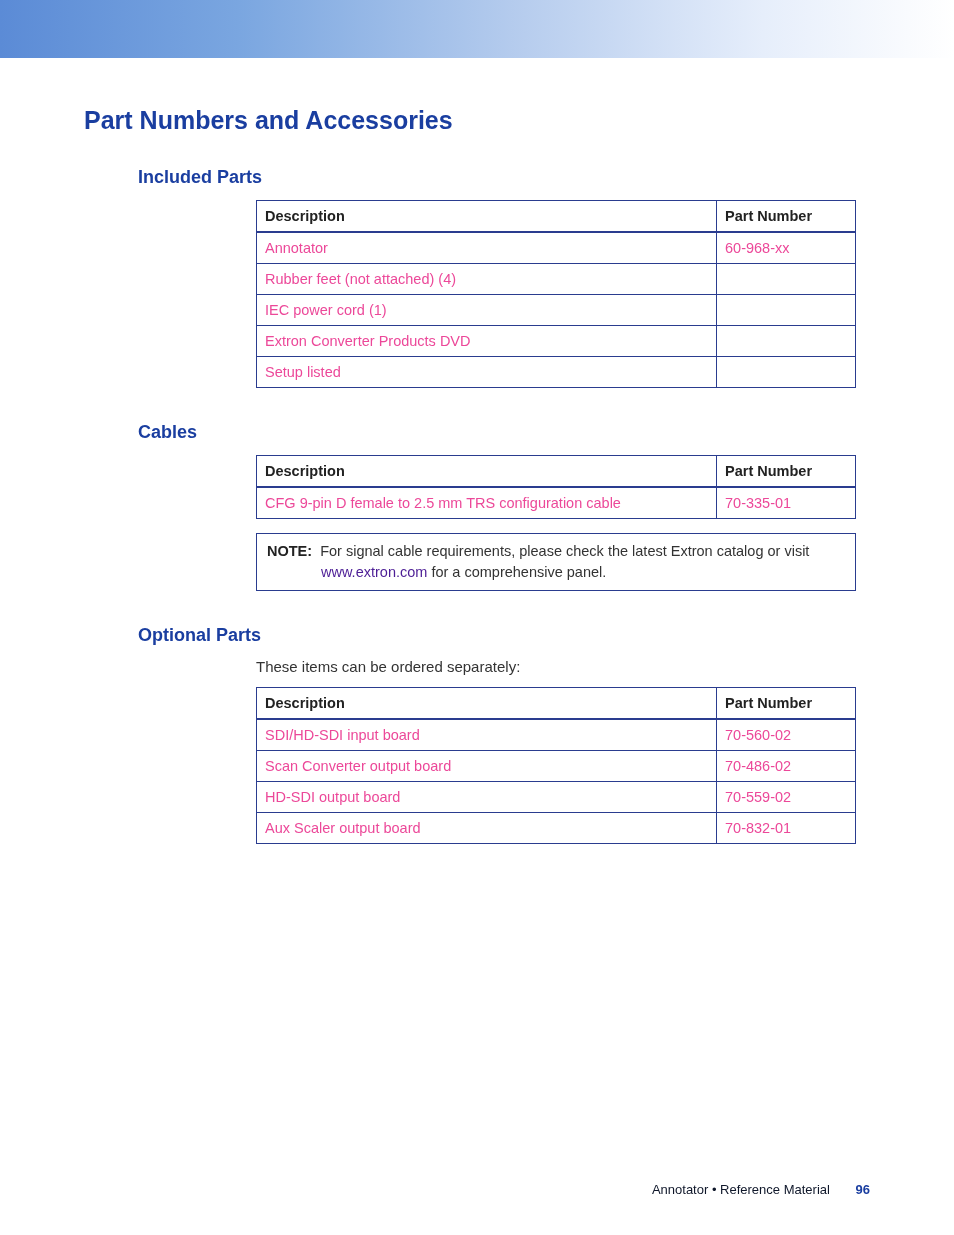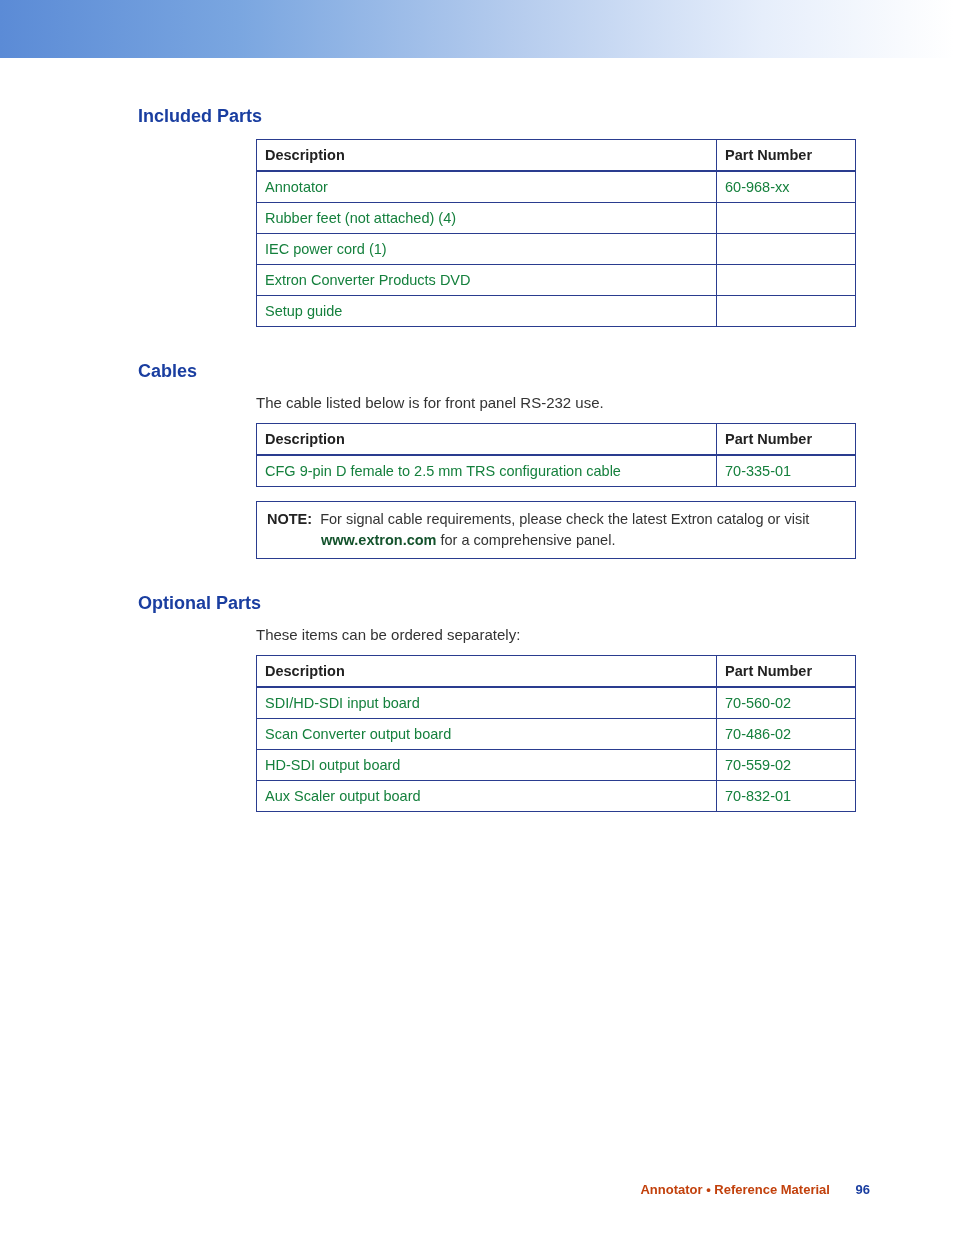--- a/index.html
+++ b/index.html
@@ -8,38 +8,39 @@
   .top-bar { height: 58px; background: linear-gradient(to right, #5b8bd6 0%, #7aa6e0 25%, #b7cdee 55%, #e6eefb 80%, #ffffff 100%); }
   .content { padding: 48px 84px 0 84px; }
   .h1 { color: #1a3ea0; font-size: 25px; font-weight: 700; margin-bottom: 32px; }
   .h2 { color: #1a3ea0; font-size: 18px; font-weight: 700; margin: 0 0 12px 54px; }
   .section { margin-bottom: 34px; }
   .intro { color: #333; font-size: 15px; margin: 0 0 12px 172px; font-weight: 400; }
   table { border-collapse: collapse; width: 600px; margin-left: 172px; }
   table th, table td { border: 1px solid #2a3c8f; padding: 7px 8px; font-size: 14.5px; text-align: left; font-weight: 400; color: #444; }
   table th { font-weight: 700; color: #222; }
   table th.desc { width: 460px; }
-  table .gray td { color: #15803d; }
+  table .gray td { color: #ec4899; }
   thead tr th { border-bottom-width: 2px; }
   .note-box { width: 600px; margin: 14px 0 0 172px; border: 1px solid #2a3c8f; padding: 7px 10px 7px 10px; font-size: 14.5px; color: #333; line-height: 1.45; }
   .note-box .note-label { font-weight: 700; color: #222; }
   .note-box .note-text { display: inline; text-align: right; }
-  .note-link { color: #14532d; font-weight: 700; text-decoration: none; margin-top: 8px; }
+  .note-link { color: #4c1d95; font-weight: 400; text-decoration: none; margin-top: 8px; }
   .note-content { margin-left: 54px; text-indent: -54px; }
   .footer { position: absolute; bottom: 38px; right: 84px; font-size: 13px; }
-  .footer .doc-section { color: #c2410c; font-weight: 700; text-align: center; }
+  .footer .doc-section { color: #0f172a; font-weight: 400; text-align: center; }
   .footer .page-num { color: #1a3ea0; font-weight: 700; margin-left: 22px; }
 </style>
 </head>
 <body>
 
 <div class="page">
   <div class="top-bar"></div>
 
   <div class="content">
+    <h1 class="h1">Part Numbers and Accessories</h1>
 
     <div class="section">
       <h2 class="h2">Included Parts</h2>
       <table>
         <thead>
           <tr>
             <th class="desc">Description</th>
             <th>Part Number</th>
           </tr>
         </thead>
@@ -54,30 +55,29 @@
           </tr>
           <tr class="gray">
             <td>IEC power cord (1)</td>
             <td></td>
           </tr>
           <tr class="gray">
             <td>Extron Converter Products DVD</td>
             <td></td>
           </tr>
           <tr class="gray">
-            <td>Setup guide</td>
+            <td>Setup listed</td>
             <td></td>
           </tr>
         </tbody>
       </table>
     </div>
 
     <div class="section">
       <h2 class="h2">Cables</h2>
-      <p class="intro">The cable listed below is for front panel RS-232 use.</p>
       <table>
         <thead>
           <tr>
             <th class="desc">Description</th>
             <th>Part Number</th>
           </tr>
         </thead>
         <tbody>
           <tr class="gray">
             <td>CFG 9-pin D female to 2.5 mm TRS configuration cable</td>

